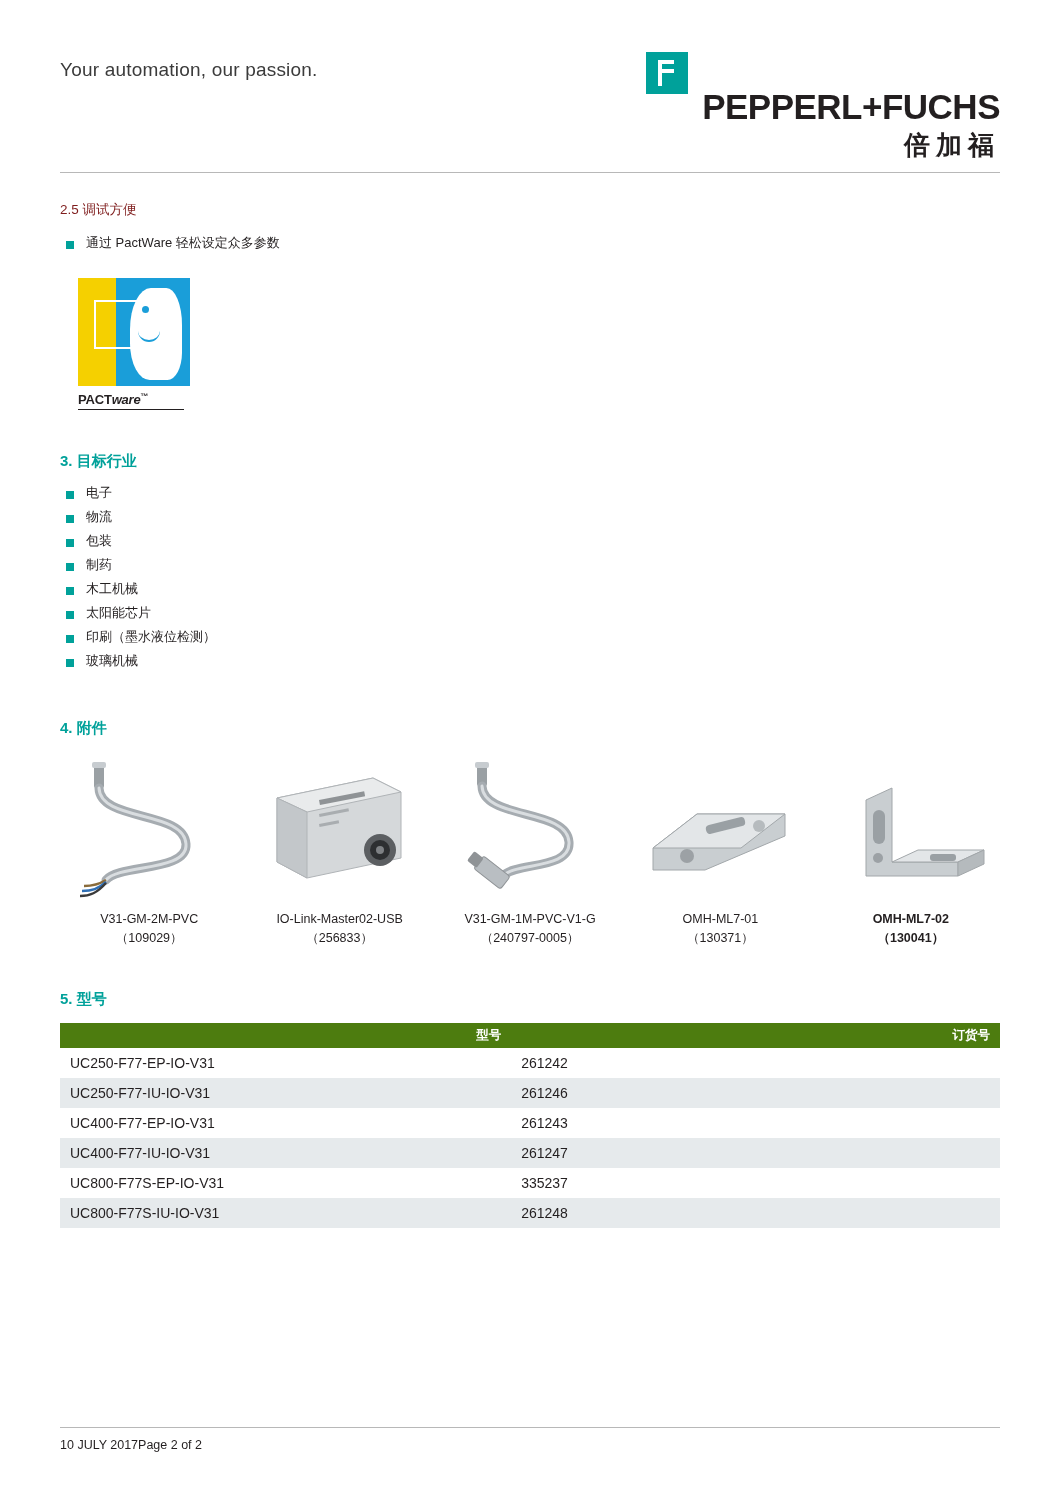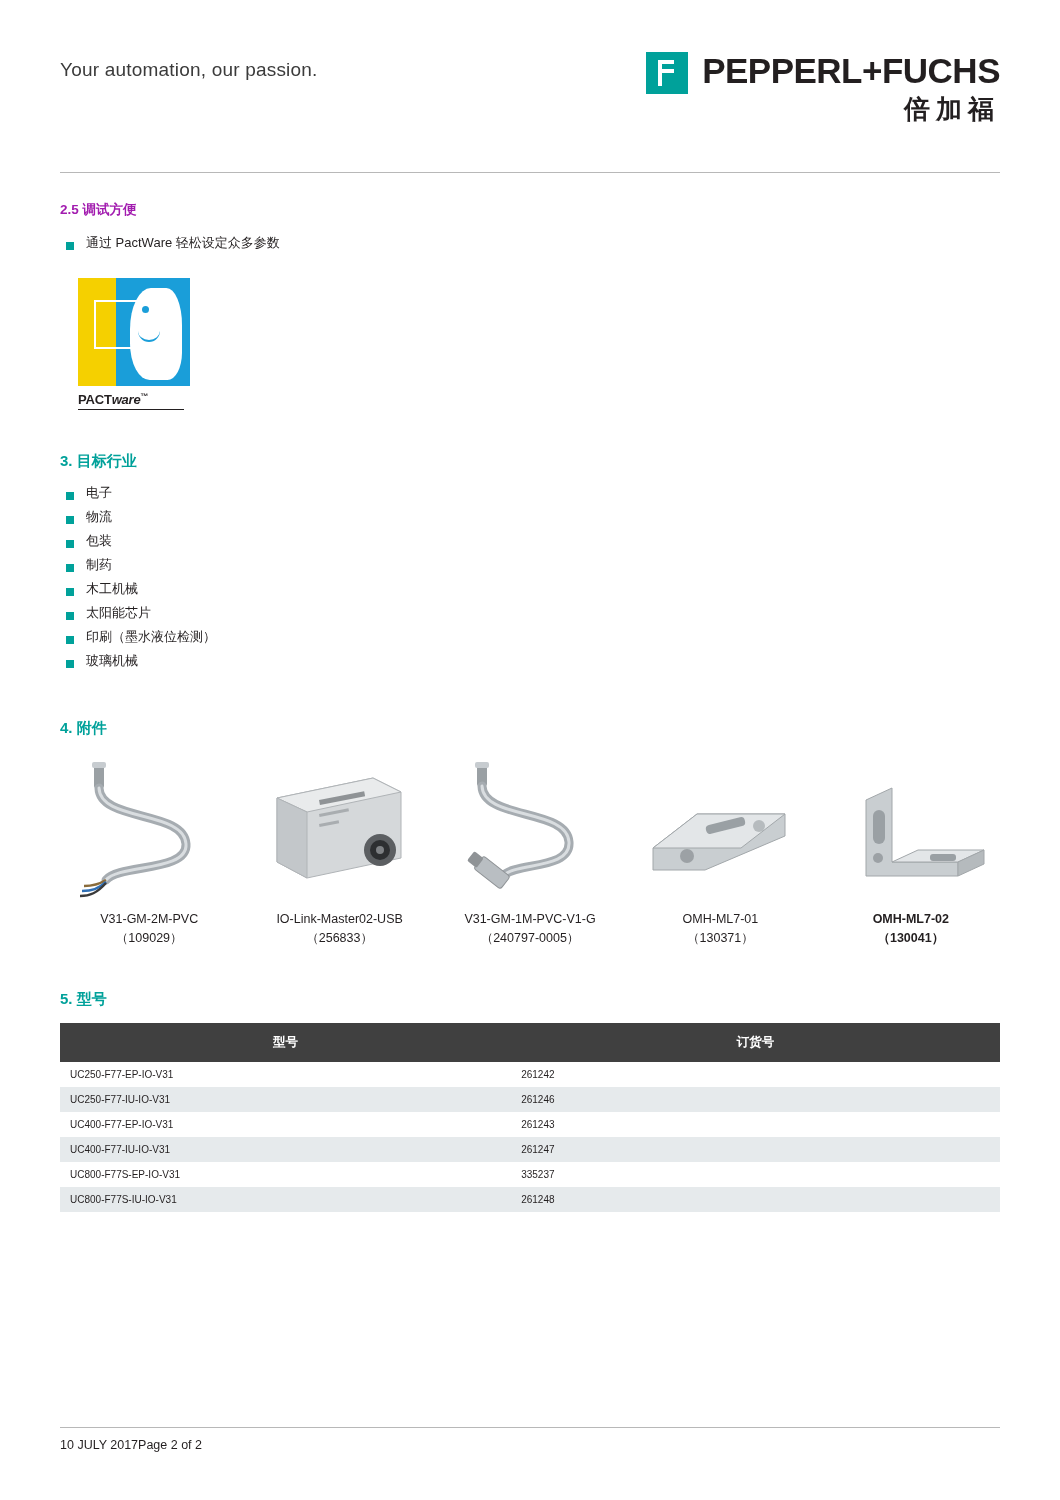--- a/index.html
+++ b/index.html
@@ -62,20 +62,21 @@
   .brand-mark::after {
     content: "";
     position: absolute;
     left: 12px; top: 8px;
     width: 16px; height: 4px;
     background: #ffffff;
     box-shadow: 0 9px 0 0 #ffffff;
   }
   .brand-text {
     text-align: right;
+    margin-top: 36px;
   }
   .brand-name {
     font-size: 35px;
     font-weight: bold;
     letter-spacing: -0.5px;
     color: #231f20;
     line-height: 38px;
     white-space: nowrap;
   }
   .brand-cn {
@@ -90,35 +91,35 @@
   .rule {
     border-top: 1px solid #b8b8b8;
     margin-top: 48px;
   }
 
   
   .content { padding-top: 28px; }
 
   .sec-sub {
     font-size: 13.5px;
-    font-weight: bold;
-    color: #a21caf;
+    font-weight: normal;
+    color: #7f1d1d;
     margin: 0 0 16px 0;
   }
   .sec-head {
     font-size: 15px;
     font-weight: bold;
     color: #00a19a;
     margin: 0 0 14px 0;
   }
   .sec-gap { height: 42px; }
 
   .bullet-row {
     display: flex;
-    align-items: flex-end;
+    align-items: center;
     margin-bottom: 9px;
   }
   .bullet-sq {
     width: 8px; height: 8px;
     background: #00a19a;
     margin: 5px 12px 0 6px;
     flex: none;
   }
   .bullet-txt {
     font-size: 13px;
@@ -217,29 +218,29 @@
   
   .cable-svg, .box-svg, .brk-svg { display: block; margin: 0 auto; }
 
   
   .tbl {
     width: 100%;
     border-collapse: collapse;
     margin-top: 14px;
   }
   .tbl th {
-    background: #404040;
+    background: #4d7c0f;
     color: #ffffff;
     font-size: 12.5px;
     font-weight: bold;
-    text-align: center;
-    padding: 11px 10px;
+    text-align: right;
+    padding: 4px 10px;
   }
   .tbl td {
-    font-size: 10px;
+    font-size: 14px;
     color: #231f20;
     padding: 7px 10px;
   }
   .tbl tr.odd td { background: #ffffff; }
   .tbl tr.even td { background: #e6eaec; }
   .col-model { width: 48%; }
 
   
   .footer {
     position: absolute;

